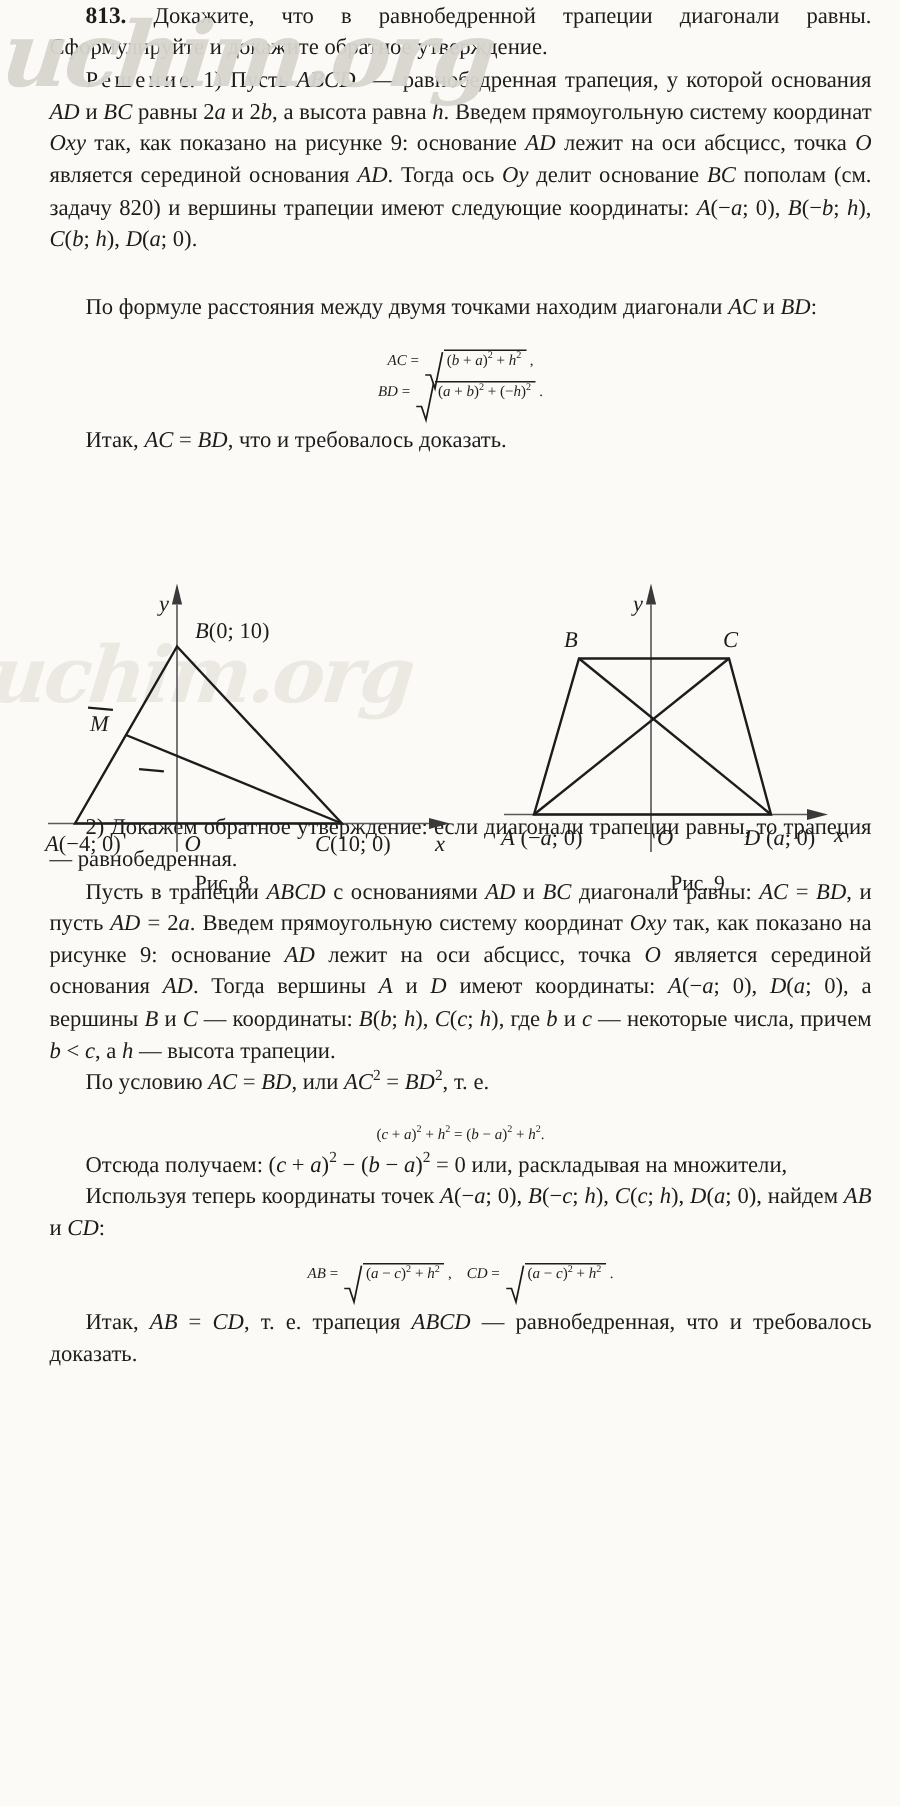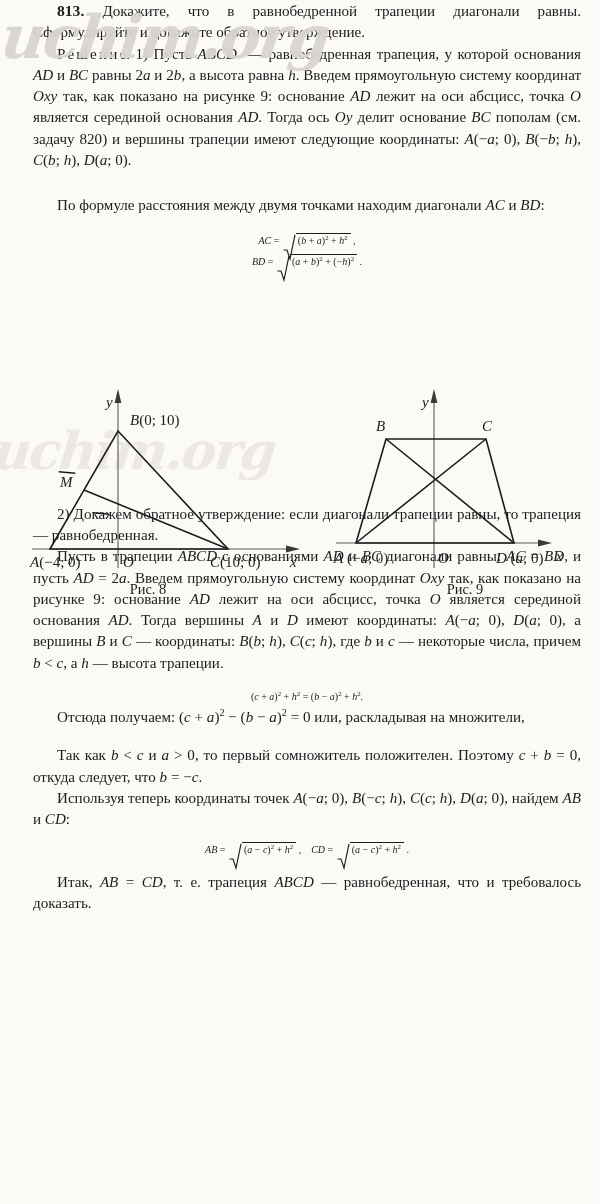--- a/index.html
+++ b/index.html
@@ -149,36 +149,37 @@
       <span class="frow">
         <span class="mi">BD</span> =
         <span class="sqrt"><span class="tick">
               <svg width="13" height="26" viewBox="0 0 13 26">
                 <path d="M0.5,16 L4,16 L7,25 L12,0.8" fill="none" stroke="#1c1c1c" stroke-width="1.15"></path>
               </svg>
             </span><span class="radicand">(<span class="mi">a</span> + <span class="mi">b</span>)<sup class="ex">2</sup> + (−<span class="mi">h</span>)<sup class="ex">2</sup></span></span> .
       </span>
     </div>
 
+    <p class="para" style="margin-top:17px">Итак, <span class="mi">AC</span> = <span class="mi">BD</span>, что и требовалось доказать.</p>
 
     <div style="height:232px"></div>
 
     <p class="para" style="margin-top:5px">2) Докажем обратное утверждение: если диагонали трапеции равны, то трапеция —&nbsp;равнобедренная.</p>
 
     <p class="para">Пусть в трапеции <span class="mi">ABCD</span> с основаниями <span class="mi">AD</span> и <span class="mi">BC</span> диагонали равны: <span class="mi">AC</span> = <span class="mi">BD</span>, и пусть <span class="mi">AD</span> = 2<span class="mi">a</span>. Введем прямоугольную систему координат <span class="mi">Oxy</span> так, как показано на рисунке 9: основание <span class="mi">AD</span> лежит на оси абсцисс, точка <span class="mi">O</span> является серединой основания <span class="mi">AD</span>. Тогда вершины <span class="mi">A</span> и <span class="mi">D</span> имеют координаты: <span class="mi">A</span>(−<span class="mi">a</span>; 0), <span class="mi">D</span>(<span class="mi">a</span>; 0), а вершины <span class="mi">B</span> и <span class="mi">C</span> — координаты: <span class="mi">B</span>(<span class="mi">b</span>; <span class="mi">h</span>), <span class="mi">C</span>(<span class="mi">c</span>; <span class="mi">h</span>), где <span class="mi">b</span> и <span class="mi">c</span> — некоторые числа, причем <span class="mi">b</span> &lt; <span class="mi">c</span>, а <span class="mi">h</span> — высота&nbsp;трапеции.</p>
 
+    <p class="para">По условию <span class="mi">AC</span> = <span class="mi">BD</span>, или <span class="mi">AC</span><sup class="ex">2</sup> = <span class="mi">BD</span><sup class="ex">2</sup>, т. е.</p>
 
     <div class="formula" style="margin-top:17px">
       <span class="frow">(<span class="mi">c</span> + <span class="mi">a</span>)<sup class="ex">2</sup> + <span class="mi">h</span><sup class="ex">2</sup> = (<span class="mi">b</span> − <span class="mi">a</span>)<sup class="ex">2</sup> + <span class="mi">h</span><sup class="ex">2</sup>.</span>
     </div>
 
     <p class="para" style="margin-top:5px">Отсюда получаем: (<span class="mi">c</span> + <span class="mi">a</span>)<sup class="ex">2</sup> − (<span class="mi">b</span> − <span class="mi">a</span>)<sup class="ex">2</sup> = 0 или, раскладывая на множители,</p>
 
 
-    <p class="para" style="margin-top:17px">Так как <span class="mi">b</span> &lt; <span class="mi">c</span> и <span class="mi">a</span> &gt; 0, то первый сомножитель положителен. Поэтому <span class="mi">c</span> + <span class="mi">b</span> = 0, откуда следует, что <span class="mi">b</span> = −<span class="mi">c</span>.</p>
 
     <p class="para">Используя теперь координаты точек <span class="mi">A</span>(−<span class="mi">a</span>; 0), <span class="mi">B</span>(−<span class="mi">c</span>; <span class="mi">h</span>), <span class="mi">C</span>(<span class="mi">c</span>; <span class="mi">h</span>), <span class="mi">D</span>(<span class="mi">a</span>; 0), найдем <span class="mi">AB</span> и <span class="mi">CD</span>:</p>
 
     <div class="formula" style="margin-top:11px">
       <span class="frow">
         <span class="mi">AB</span> =
         <span class="sqrt"><span class="tick">
               <svg width="13" height="26" viewBox="0 0 13 26">
                 <path d="M0.5,16 L4,16 L7,25 L12,0.8" fill="none" stroke="#1c1c1c" stroke-width="1.15"></path>
               </svg>

